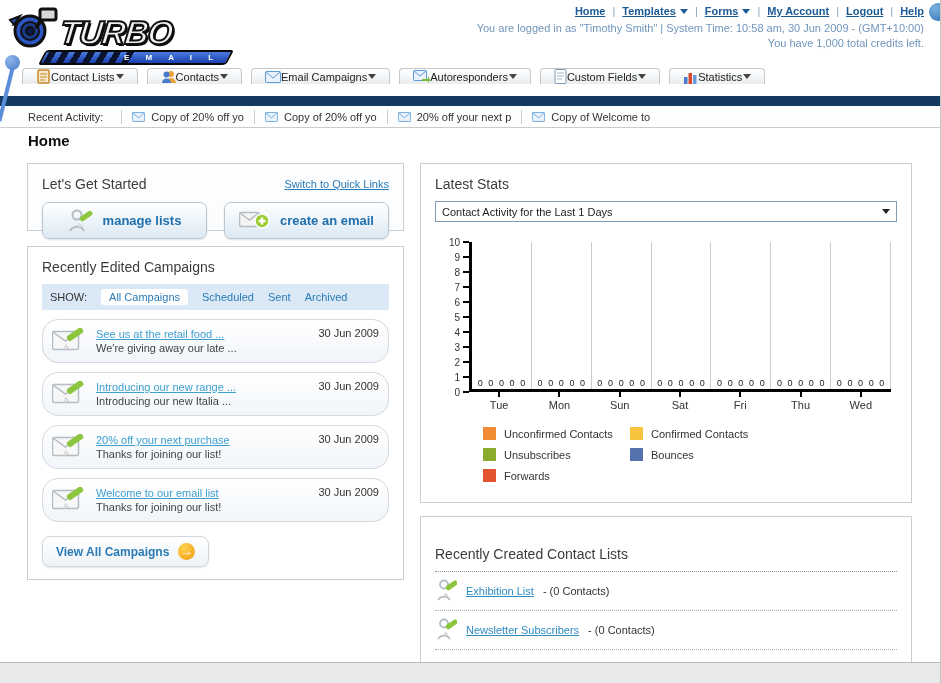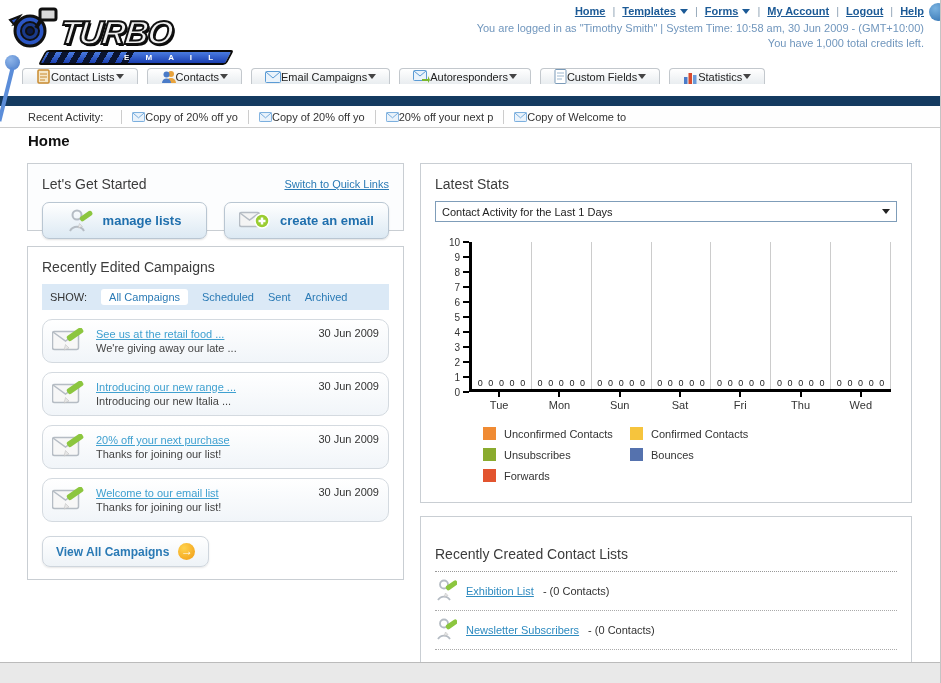--- a/index.html
+++ b/index.html
@@ -49,21 +49,21 @@
          background:linear-gradient(#ffffff,#e9edf0); font-size:11px; color:#222;
          cursor:pointer; white-space:nowrap; }
   .tab .tri-down { border-top-color:#444; margin-left:1px; }
   .navy-bar { position:absolute; left:0; top:96px; width:100%; height:10px; background:#143a60; }
 
   
   .recent-row { position:absolute; left:0; top:106px; width:100%; height:22px;
                 display:flex; align-items:center; font-size:11px; color:#333;
                 border-bottom:1px solid #ccc; background:#fefefe; padding-left:28px; }
   .recent-row .ra-label { margin-right:18px; }
-  .ra-item { display:flex; align-items:center; padding:0 10px; height:14px;
+  .ra-item { display:flex; align-items:center; gap:6px; padding:0 10px; height:14px;
              border-left:1px solid #ccc; color:#333; cursor:pointer; }
   .ra-item:first-of-type { border-left:none; }
 
   
   .page-title { position:absolute; left:28px; top:132px; font-size:15px; font-weight:bold; color:#111; }
 
   
   .col-left  { position:absolute; left:27px;  top:163px; width:377px; }
   .col-right { position:absolute; left:420px; top:163px; width:492px; }
   .panel { border:1px solid #c9ced3; background:#fff; padding:12px 14px; }
@@ -78,21 +78,21 @@
              border:1px solid #b9c6d2; border-radius:7px;
              background:linear-gradient(#ffffff,#dce9f3); box-shadow:0 1px 2px rgba(0,0,0,.12);
              font-size:13px; font-weight:bold; color:#1f6fad; cursor:pointer; }
 
   
   .camp-panel { margin-top:15px; min-height:320px; }
   .filter-bar { margin-top:9px; background:#dbe9f6; padding:5px 8px; font-size:11px;
                 display:flex; align-items:center; gap:14px; color:#333; }
   .filter-link { color:#2a7ab5; cursor:pointer; }
   .filter-link.active { background:#fff; border-radius:3px; padding:2px 8px; }
-  .camp-item { margin-top:9px; border:1px solid #d4dae0; border-radius:10px;
+  .camp-item { margin-top:9px; border:1px solid #d4dae0; border-radius:16px;
                background:linear-gradient(#ffffff,#f1f5f9); padding:7px 9px;
                display:flex; align-items:center; gap:10px; }
   .camp-text { flex:1; line-height:14px; }
   .camp-title { font-size:11px; color:#3fa0d0; text-decoration:underline; cursor:pointer; }
   .camp-sub { font-size:11px; color:#444; }
   .camp-date { font-size:11px; color:#333; align-self:flex-start; }
   .pill-btn-row { display:flex; justify-content:flex-start; margin-top:14px; }
   .pill-btn { display:flex; align-items:center; gap:9px; padding:6px 13px;
               border:1px solid #cfd6dd; border-radius:8px;
               background:linear-gradient(#ffffff,#eef3f7); box-shadow:0 1px 2px rgba(0,0,0,.1);

